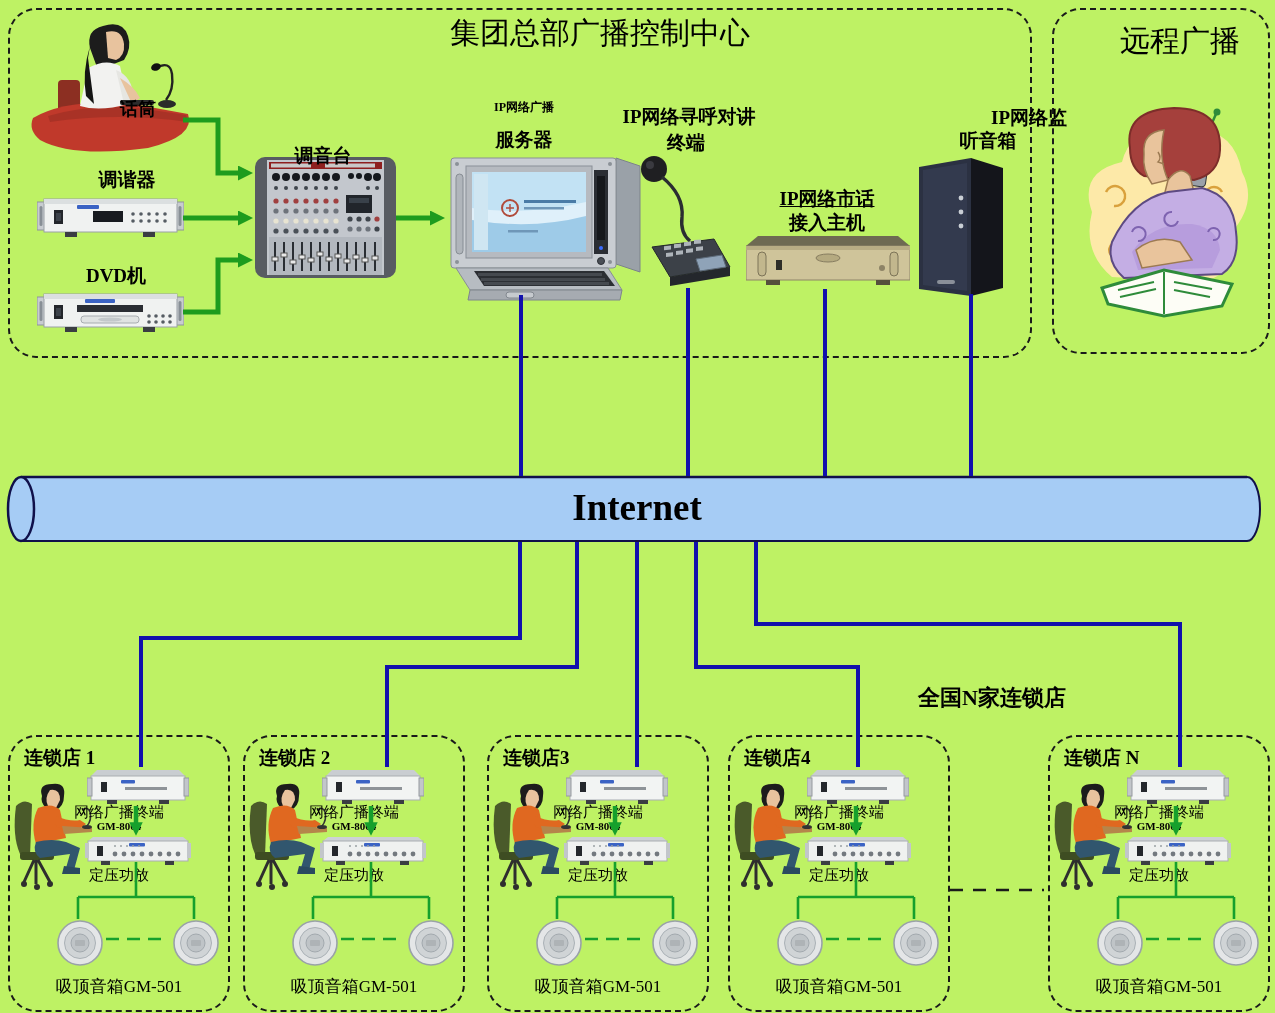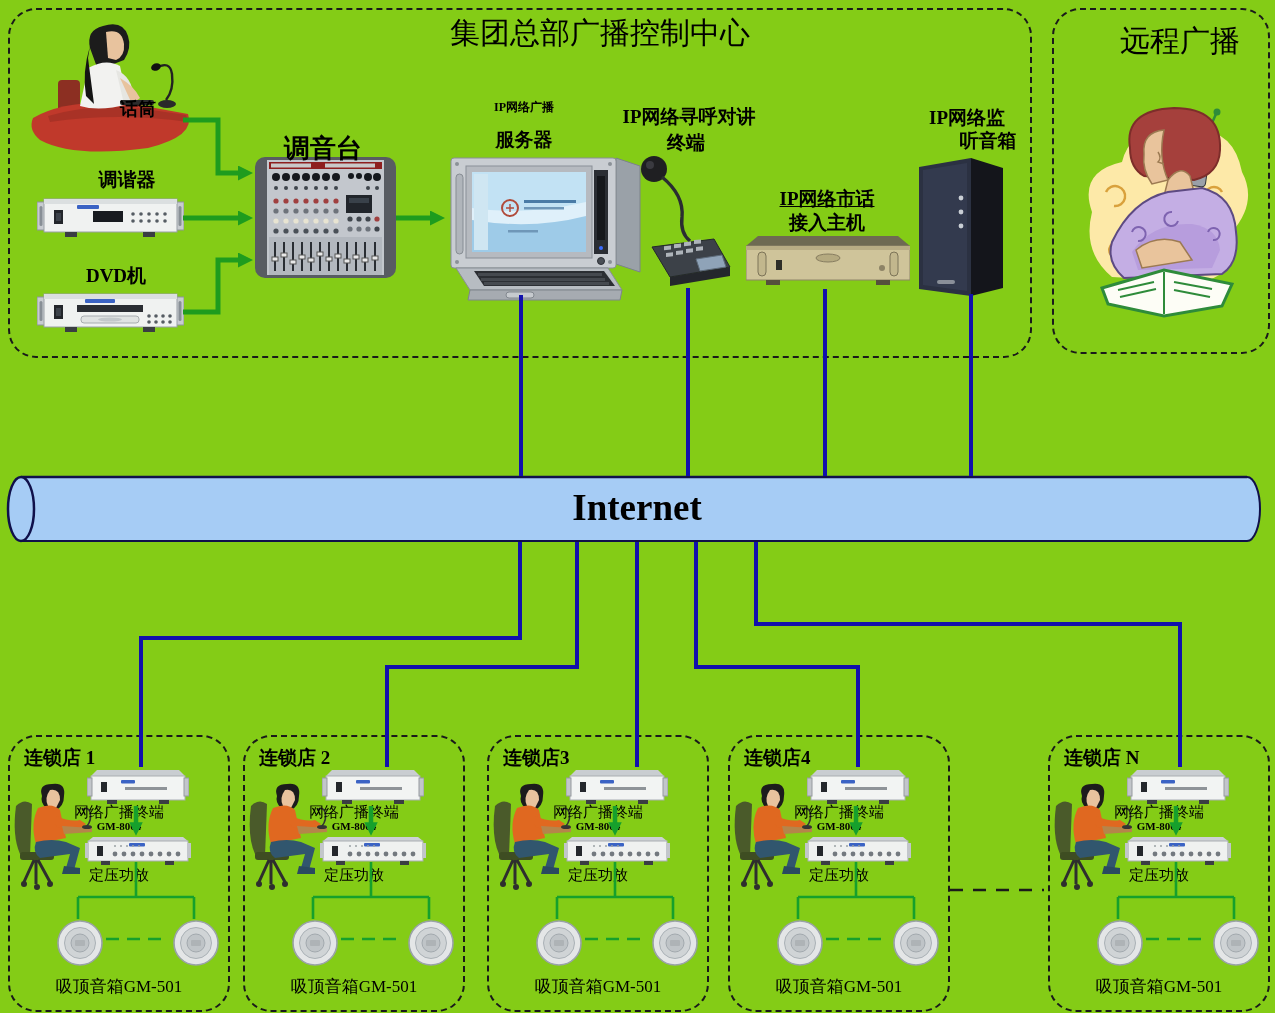--- a/index.html
+++ b/index.html
@@ -1,16 +1,16 @@
 <!DOCTYPE html>
 <html><head>
 <meta charset="utf-8">
 <style>
   html,body{margin:0;padding:0;background:#fff;}
-  #canvas{position:relative;width:1275px;height:1013px;background:#84cc16;overflow:hidden;
+  #canvas{position:relative;width:1275px;height:1013px;background:#bef264;overflow:hidden;
           font-family:"Liberation Serif","DejaVu Serif",serif;color:#000;}
   .dashedbox{position:absolute;border:2px dashed #1a1a1a;border-radius:28px;background:transparent;z-index:1;}
   .lbl{position:absolute;text-align:center;z-index:4;line-height:1.15;white-space:nowrap;}
   .b{font-weight:700;}
   svg.dev{position:absolute;z-index:2;}
   #conn,#arrows{position:absolute;left:0;top:0;z-index:3;}
   #arrows{z-index:5;}
   .store{position:absolute;top:735px;width:218px;height:273px;z-index:1;}
   .store .sname{position:absolute;left:14px;top:8px;font-size:19px;font-weight:700;z-index:4;white-space:nowrap;}
   .store .tlabel{position:absolute;left:0;top:66px;width:100%;text-align:center;font-size:15px;z-index:4;}
@@ -24,31 +24,32 @@
 
 <div id="canvas">
 
   <div class="dashedbox" style="left:8px;top:8px;width:1020px;height:346px;"></div>
   <div class="dashedbox" style="left:1052px;top:8px;width:214px;height:342px;"></div>
 
   <div class="lbl b" style="left:350px;top:16px;width:500px;font-size:30px;font-weight:400;">集团总部广播控制中心</div>
   <div class="lbl b" style="left:112px;top:99px;width:52px;font-size:18px;">话筒</div>
   <div class="lbl b" style="left:77px;top:169px;width:100px;font-size:19px;">调谐器</div>
   <div class="lbl b" style="left:66px;top:265px;width:100px;font-size:19px;">DVD机</div>
-  <div class="lbl b" style="left:273px;top:134px;width:100px;font-size:26px;">调音台</div>
+  <div class="lbl b" style="left:273px;top:145px;width:100px;font-size:19px;">调音台</div>
   <div class="lbl b" style="left:424px;top:101px;width:200px;font-size:12px;">IP网络广播</div>
   <div class="lbl b" style="left:424px;top:129px;width:200px;font-size:19px;">服务器</div>
   <div class="lbl b" style="left:589px;top:106px;width:200px;font-size:19px;">IP网络寻呼对讲</div>
   <div class="lbl b" style="left:586px;top:132px;width:200px;font-size:19px;">终端</div>
   <div class="lbl b" style="left:727px;top:188px;width:200px;font-size:19px;text-decoration:underline;">IP网络市话</div>
   <div class="lbl b" style="left:727px;top:212px;width:200px;font-size:19px;">接入主机</div>
-  <div class="lbl b" style="left:867px;top:107px;width:200px;font-size:19px;">IP网络监</div>
+  <div class="lbl b" style="left:867px;top:107px;width:200px;font-size:19px;text-align:right;">IP网络监</div>
   <div class="lbl b" style="left:888px;top:130px;width:200px;font-size:19px;">听音箱</div>
   <div class="lbl b" style="left:1080px;top:24px;width:200px;font-size:30px;font-weight:400;">远程广播</div>
   <div class="lbl b" style="left:487px;top:487px;width:300px;font-size:37px;z-index:4;">Internet</div>
+  <div class="lbl" style="left:872px;top:685px;width:240px;font-size:22px;font-weight:600;">全国N家连锁店</div>
 
   <svg class="dev" style="left:28px;top:18px;" width="185" height="142" viewBox="0 0 185 142">
     <rect x="30" y="62" width="22" height="34" rx="4" fill="#8c2f22"></rect>
     <path d="M5,100 Q40,80 105,86 L160,96 Q168,118 120,130 Q45,140 12,122 Q0,112 5,100 Z" fill="#c0392b"></path>
     <path d="M20,98 Q60,86 110,90 L158,97 L160,104 Q90,94 22,104 Z" fill="#a93226"></path>
     <path d="M62,30 Q58,12 75,8 Q95,2 100,18 Q104,30 96,42 L70,52 Z" fill="#1c1c1c"></path>
     <path d="M78,14 Q94,10 96,26 Q97,38 88,42 L80,40 Z" fill="#e8c39e"></path>
     <path d="M60,50 Q78,40 92,48 L100,86 Q72,94 52,88 Z" fill="#f2f2f0"></path>
     <path d="M88,52 Q104,58 106,80 L96,86 Z" fill="#e6e6e2"></path>
     <path d="M62,28 Q54,54 58,78 L66,86 L60,40 Z" fill="#141414"></path>

